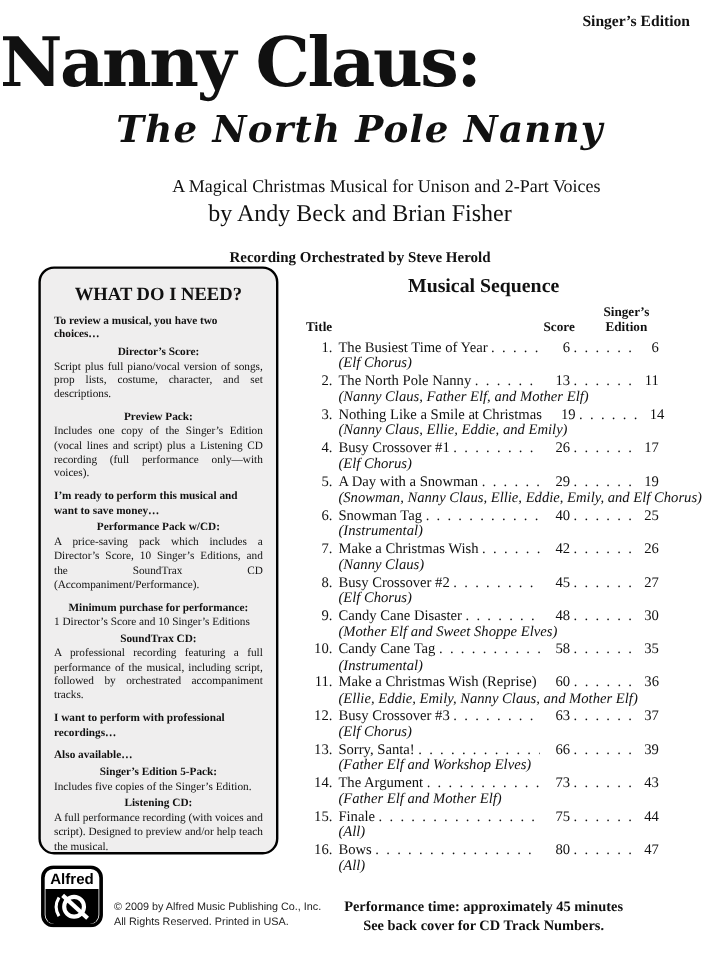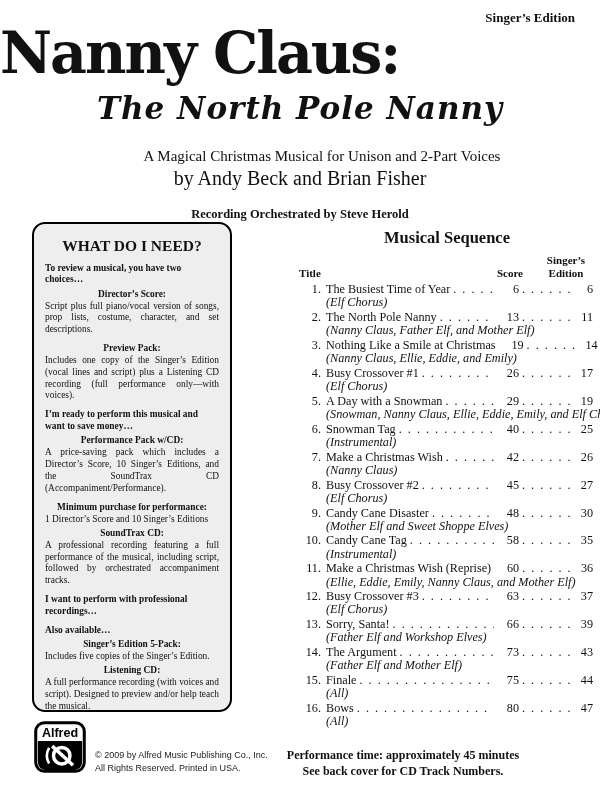--- a/index.html
+++ b/index.html
@@ -31,21 +31,21 @@
     padding:10px 11px 8px 11px;overflow:hidden;
     font-size:9.4px;line-height:1.26;
   }
   #info-box-heading{text-align:center;font-weight:bold;font-size:15.5px;margin:2px 0 7px 0;}
   .sec{margin-top:2.5px;}
   .sec.gap{margin-top:7px;}
   .sec-bold{font-weight:bold;}
   .item-label{font-weight:bold;text-align:center;}
   .item-body{text-align:justify;}
   
-  #sequence{left:255px;top:228px;width:296px;margin-left:44px;}
+  #sequence{left:255px;top:228px;width:296px;}
   #sequence-heading{text-align:center;font-weight:bold;font-size:16.5px;margin:0 0 6px 0;}
   #seq-cols{display:flex;align-items:flex-end;font-weight:bold;font-size:11px;
     padding-right:2px;margin-bottom:4px;line-height:1.15;}
   .col-title{flex:1;}
   .col-score{width:40px;text-align:right;}
   .col-spacer{width:16px;}
   .col-edition{width:54px;text-align:center;}
   .seq-row{margin-bottom:1.5px;font-size:12.2px;line-height:13.2px;}
   .row-line{display:flex;align-items:baseline;padding-right:2px;}
   .num{width:22px;text-align:right;margin-right:5px;flex:none;}

